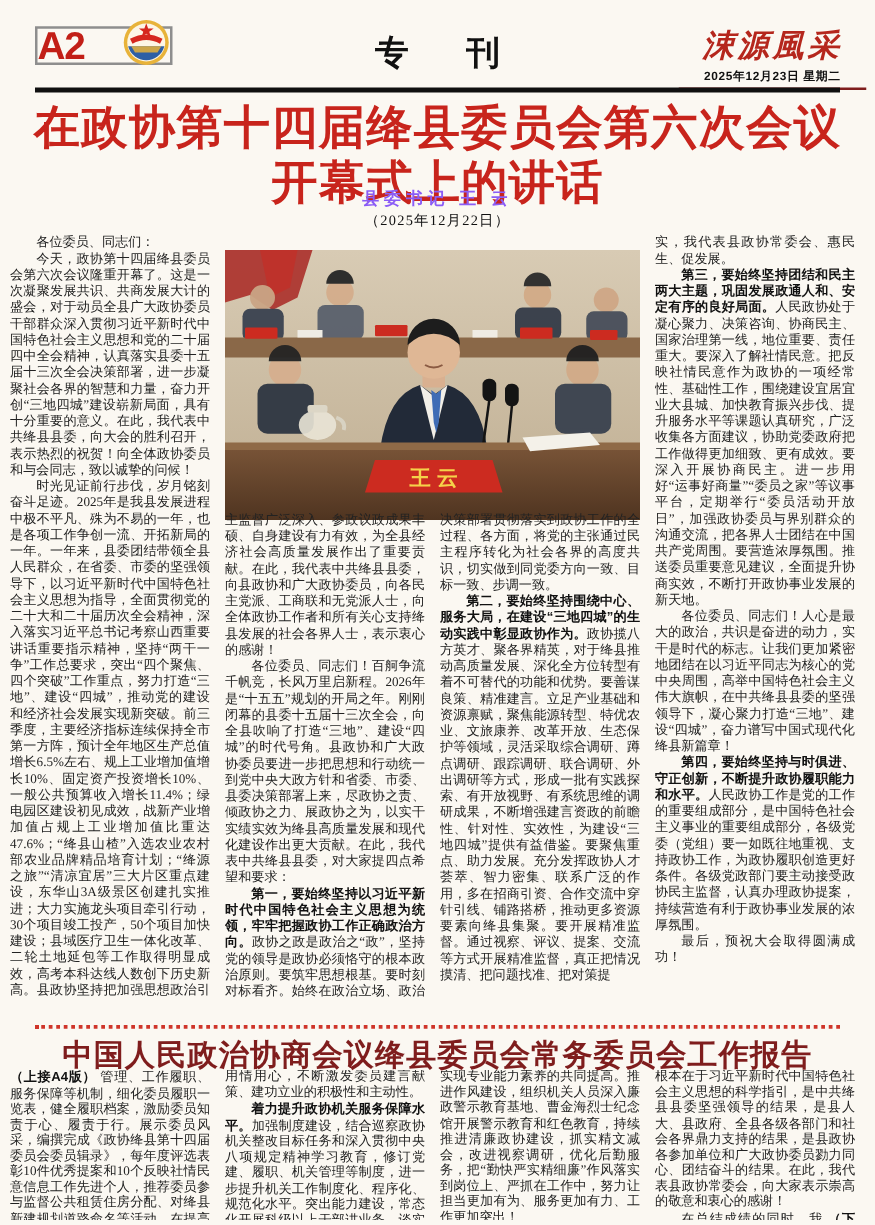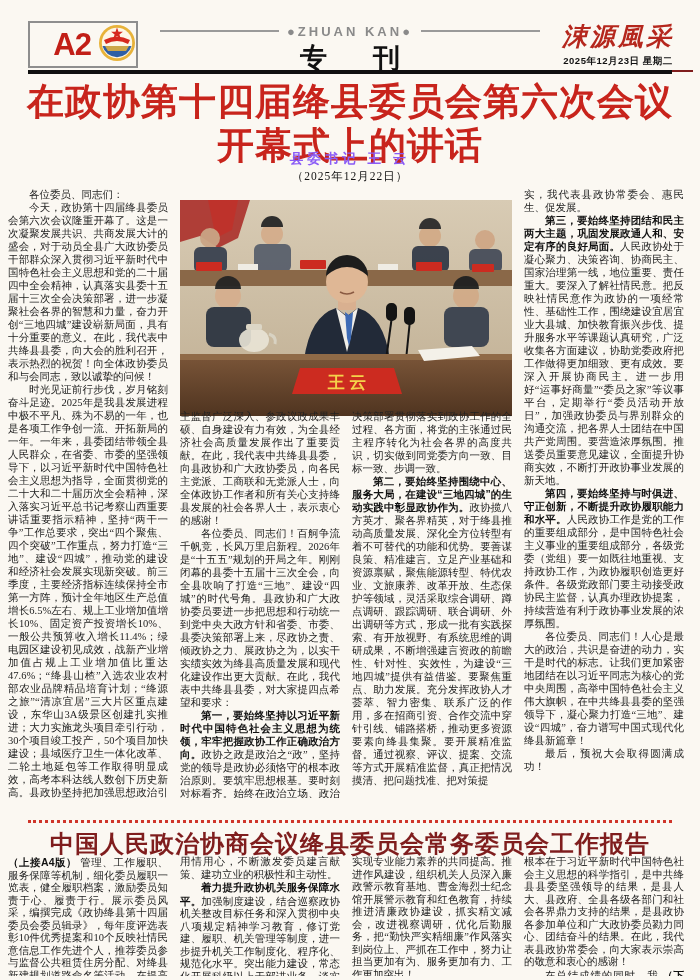--- a/index.html
+++ b/index.html
@@ -4,23 +4,23 @@
 <style>
   * { margin:0; padding:0; box-sizing:border-box; }
   html,body { background:#e8e5de; }
   .page {
     position:relative; width:700px; height:980px; margin:0 auto;
     background:#fbf8f2; overflow:hidden; color:#1c1c1c;
     font-family:"Liberation Serif", serif;
   }
   
   .a2box {
-    position:absolute; left:28px; top:21px; width:110px; height:47px;
+    position:absolute; left:28px; top:21px; width:110px; height:31px;
     border:2px solid #8e8e8e; display:flex; align-items:center;
-    justify-content:flex-end; gap:7px; background:#fbf8f2;
+    justify-content:space-between; gap:7px; background:#fbf8f2;
   }
   .a2 {
     font-family:"Liberation Sans", sans-serif; font-weight:900;
     font-size:31px; color:#c21f17; letter-spacing:-1px;
   }
   .mast-center { position:absolute; left:160px; top:22px; width:380px; text-align:center; }
   .pinyin-row { position:relative; height:16px; }
   .pinyin-row .rule {
     position:absolute; left:0; right:0; top:8px; border-top:2px solid #9a9a9a;
   }
@@ -102,24 +102,20 @@
         <circle cx="19" cy="19" r="15.2" fill="#fdf6e6"></circle>
         <path d="M4.5 22 a15 15 0 0 0 29 0 z" fill="#2e5fa5"></path>
         <path d="M7 22 h24 l-3 5 h-18 z" fill="#e8b33a" opacity="0.85"></path>
         <path d="M6 16 q13 -7 26 0 l-2 4 q-11 -6 -22 0 z" fill="#d6281e"></path>
         <path d="M19 3.5 l1.5 4.2 4.4 .1 -3.5 2.6 1.3 4.2 -3.7 -2.6 -3.7 2.6 1.3 -4.2 -3.5 -2.6 4.4 -.1 z" fill="#d6281e"></path>
       </svg>
     </span>
   </div>
 
   <div class="mast-center">
-    <div class="pinyin-row">
-      <span class="rule"></span>
-      <span class="pinyin">●<span>ZHUAN KAN</span>●</span>
-    </div>
     <div class="section-title">专刊</div>
   </div>
 
   <div class="mast-right">
     <div class="paper-name">涑源風采</div>
     <div class="issue-date">2025年12月23日  星期二</div>
   </div>
 
   <div class="thick-rule"></div>
 
@@ -223,22 +219,22 @@
       <p class="para">各位委员、同志们！百舸争流千帆竞，长风万里启新程。2026年是“十五五”规划的开局之年。刚刚闭幕的县委十五届十三次全会，向全县吹响了打造“三地”、建设“四城”的时代号角。县政协和广大政协委员要进一步把思想和行动统一到党中央大政方针和省委、市委、县委决策部署上来，尽政协之责、倾政协之力、展政协之为，以实干实绩实效为绛县高质量发展和现代化建设作出更大贡献。在此，我代表中共绛县县委，对大家提四点希望和要求：</p>
       <p class="para"><b>第一，要始终坚持以习近平新时代中国特色社会主义思想为统领，牢牢把握政协工作正确政治方向。</b>政协之政是政治之“政”，坚持党的领导是政协必须恪守的根本政治原则。要筑牢思想根基。要时刻对标看齐。始终在政治立场、政治方向、政治原则、政治道路上同以习近平同志为核心的中共中央保持高度一致，自觉捍卫“两个确立”、做到“两个维护”。要增强行动自觉。把党的大政方针和省委、市委、县委</p>
     </div>
   <div class="col c-top3">
       <p class="para cont">决策部署贯彻落实到政协工作的全过程、各方面，将党的主张通过民主程序转化为社会各界的高度共识，切实做到同党委方向一致、目标一致、步调一致。</p>
       <p class="para"><b>第二，要始终坚持围绕中心、服务大局，在建设“三地四城”的生动实践中彰显政协作为。</b>政协揽八方英才、聚各界精英，对于绛县推动高质量发展、深化全方位转型有着不可替代的功能和优势。要善谋良策、精准建言。立足产业基础和资源禀赋，聚焦能源转型、特优农业、文旅康养、改革开放、生态保护等领域，灵活采取综合调研、蹲点调研、跟踪调研、联合调研、外出调研等方式，形成一批有实践探索、有开放视野、有系统思维的调研成果，不断增强建言资政的前瞻性、针对性、实效性，为建设“三地四城”提供有益借鉴。要聚焦重点、助力发展。充分发挥政协人才荟萃、智力密集、联系广泛的作用，多在招商引资、合作交流中穿针引线、铺路搭桥，推动更多资源要素向绛县集聚。要开展精准监督。通过视察、评议、提案、交流等方式开展精准监督，真正把情况摸清、把问题找准、把对策提</p>
     </div>
   <div class="col c-top4">
       <p class="para cont">实，我代表县政协常委会、惠民生、促发展。</p>
       <p class="para"><b>第三，要始终坚持团结和民主两大主题，巩固发展政通人和、安定有序的良好局面。</b>人民政协处于凝心聚力、决策咨询、协商民主、国家治理第一线，地位重要、责任重大。要深入了解社情民意。把反映社情民意作为政协的一项经常性、基础性工作，围绕建设宜居宜业大县城、加快教育振兴步伐、提升服务水平等课题认真研究，广泛收集各方面建议，协助党委政府把工作做得更加细致、更有成效。要深入开展协商民主。进一步用好“运事好商量”“委员之家”等议事平台，定期举行“委员活动开放日”，加强政协委员与界别群众的沟通交流，把各界人士团结在中国共产党周围。要营造浓厚氛围。推送委员重要意见建议，全面提升协商实效，不断打开政协事业发展的新天地。</p>
+      <p class="para">各位委员、同志们！人心是最大的政治，共识是奋进的动力，实干是时代的标志。让我们更加紧密地团结在以习近平同志为核心的党中央周围，高举中国特色社会主义伟大旗帜，在中共绛县县委的坚强领导下，凝心聚力打造“三地”、建设“四城”，奋力谱写中国式现代化绛县新篇章！</p>
       <p class="para"><b>第四，要始终坚持与时俱进、守正创新，不断提升政协履职能力和水平。</b>人民政协工作是党的工作的重要组成部分，是中国特色社会主义事业的重要组成部分，各级党委（党组）要一如既往地重视、支持政协工作，为政协履职创造更好条件。各级党政部门要主动接受政协民主监督，认真办理政协提案，持续营造有利于政协事业发展的浓厚氛围。</p>
-      <p class="para">各位委员、同志们！人心是最大的政治，共识是奋进的动力，实干是时代的标志。让我们更加紧密地团结在以习近平同志为核心的党中央周围，高举中国特色社会主义伟大旗帜，在中共绛县县委的坚强领导下，凝心聚力打造“三地”、建设“四城”，奋力谱写中国式现代化绛县新篇章！</p>
       <p class="para">最后，预祝大会取得圆满成功！</p>
     </div>
 
   <div class="dotted-rule"></div>
   <div class="report-title">中国人民政治协商会议绛县委员会常务委员会工作报告</div>
 
   <div class="col c-bot c-bot1">
       <p class="para cont"><b>（上接A4版）</b>  管理、工作履职、服务保障等机制，细化委员履职一览表，健全履职档案，激励委员知责于心、履责于行。展示委员风采，编撰完成《政协绛县第十四届委员会委员辑录》，每年度评选表彰10件优秀提案和10个反映社情民意信息工作先进个人，推荐委员参与监督公共租赁住房分配、对绛县新建规划道路命名等活动，在提高委员履职热情上积极探索，在创造委员履职条件上</p>
     </div>
   <div class="col c-bot c-bot2">

